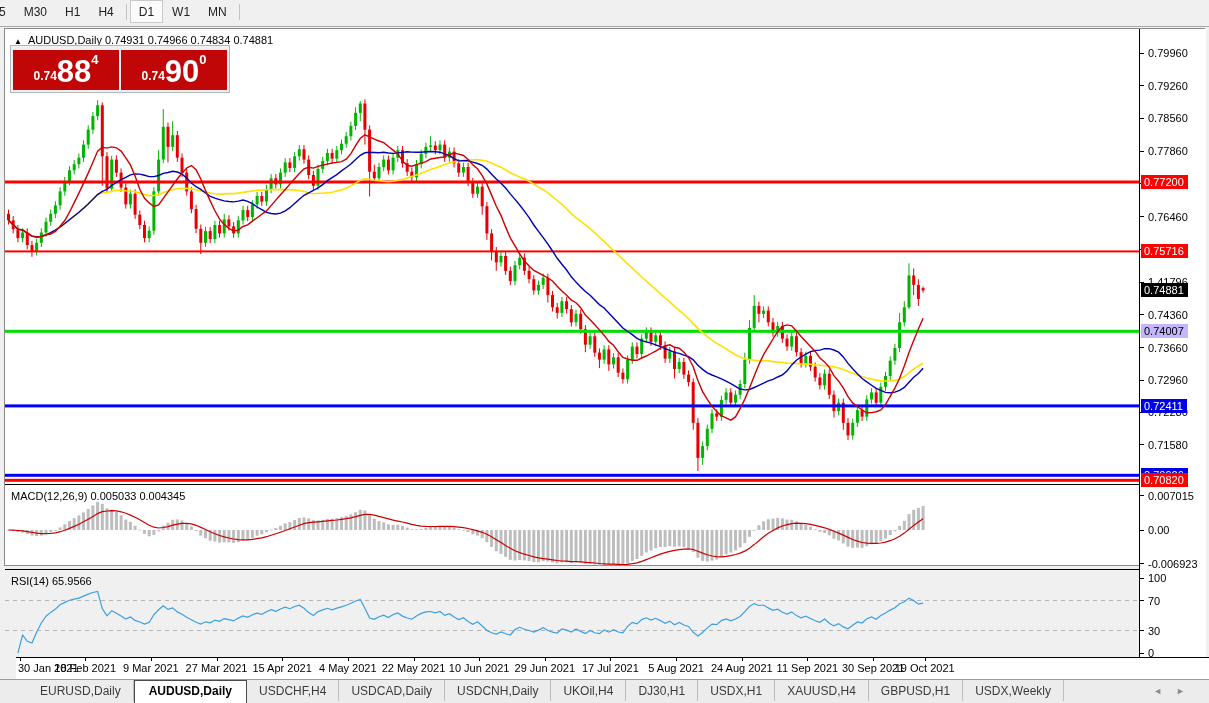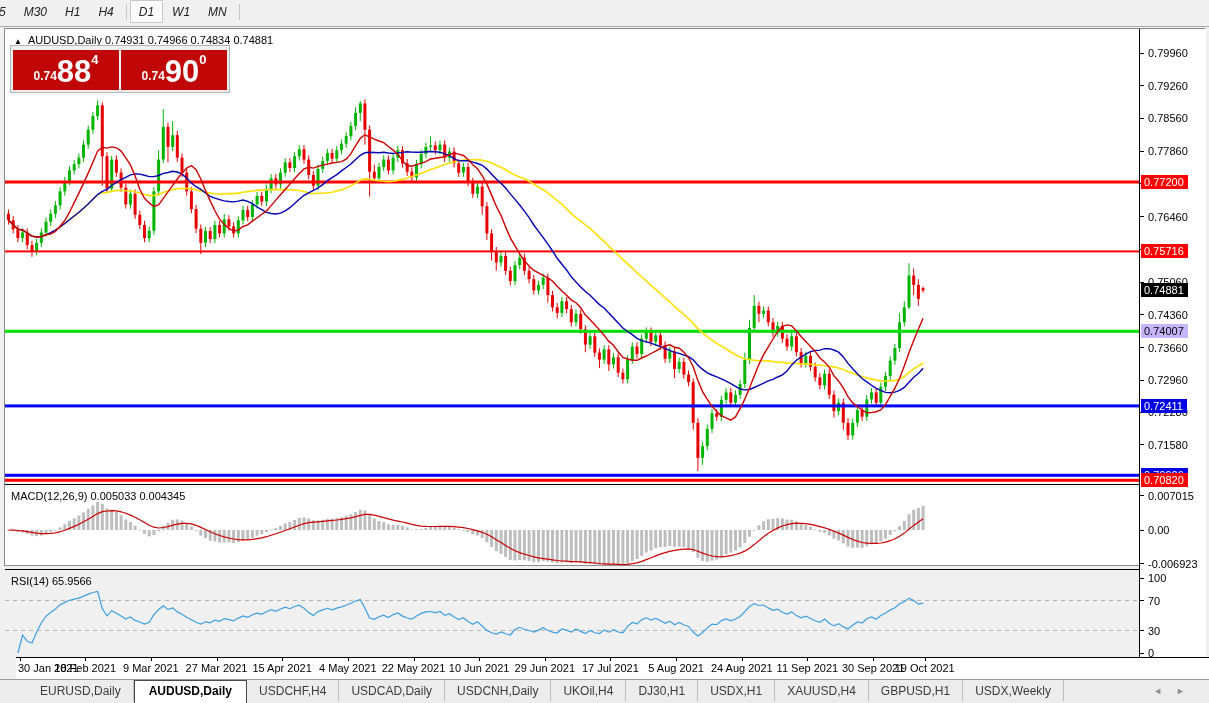--- a/index.html
+++ b/index.html
@@ -1,21 +1,21 @@
 <!DOCTYPE html>
 <html><head>
 <meta charset="utf-8">
 <style>
   * { margin:0; padding:0; box-sizing:border-box; }
   html,body { width:1209px; height:703px; overflow:hidden; background:#f0f0f0;
               font-family:"Liberation Sans", sans-serif; }
   
   #toolbar { position:absolute; left:0; top:0; width:1209px; height:27px;
              background:#f0f0f0; border-bottom:1px solid #a8a8a8; white-space:nowrap;
-             overflow:hidden; padding-left:0;font-style:italic; }
+             overflow:hidden; padding-left:0; }
   .tf-btn { display:inline-block; padding:5px 9px 4px 9px; font-size:12px; color:#222;
             cursor:default; }
   .tf-btn.first { margin-left:-10px; }
   .tf-btn.active { background:#fbfbfb; border:1px solid #c9c9c9; padding:4px 8px 3px 8px; }
   .tf-sep { display:inline-block; width:1px; height:16px; background:#c4c4c4;
             vertical-align:middle; margin:0 3px; }
   
   #chart-area { position:absolute; left:4px; top:28px; width:1201px; height:538px;
                 background:#fff; border:1px solid #8a8a8a; }
   #main-pane  { position:absolute; left:0; top:0;   width:1134px; height:455px; overflow:hidden; }
@@ -719,21 +719,21 @@
       <div class="alabel" style="top:82.4px">0.78560</div>
       <div class="atick" style="top:121.6px"></div>
       <div class="alabel" style="top:115.1px">0.77860</div>
       <div class="atick" style="top:154.4px"></div>
       <div class="alabel" style="top:147.9px">0.77160</div>
       <div class="atick" style="top:187.1px"></div>
       <div class="alabel" style="top:180.6px">0.76460</div>
       <div class="atick" style="top:219.8px"></div>
       <div class="alabel" style="top:213.3px">0.75760</div>
       <div class="atick" style="top:252.5px"></div>
-      <div class="alabel" style="top:246.0px">0.75060</div>
+      <div class="alabel" style="top:246.0px">1.41796</div>
       <div class="atick" style="top:285.3px"></div>
       <div class="alabel" style="top:278.8px">0.74360</div>
       <div class="atick" style="top:318.0px"></div>
       <div class="alabel" style="top:311.5px">0.73660</div>
       <div class="atick" style="top:350.7px"></div>
       <div class="alabel" style="top:344.2px">0.72960</div>
       <div class="atick" style="top:382.5px"></div>
       <div class="alabel" style="top:376.0px">0.72280</div>
       <div class="atick" style="top:415.2px"></div>
       <div class="alabel" style="top:408.7px">0.71580</div>

